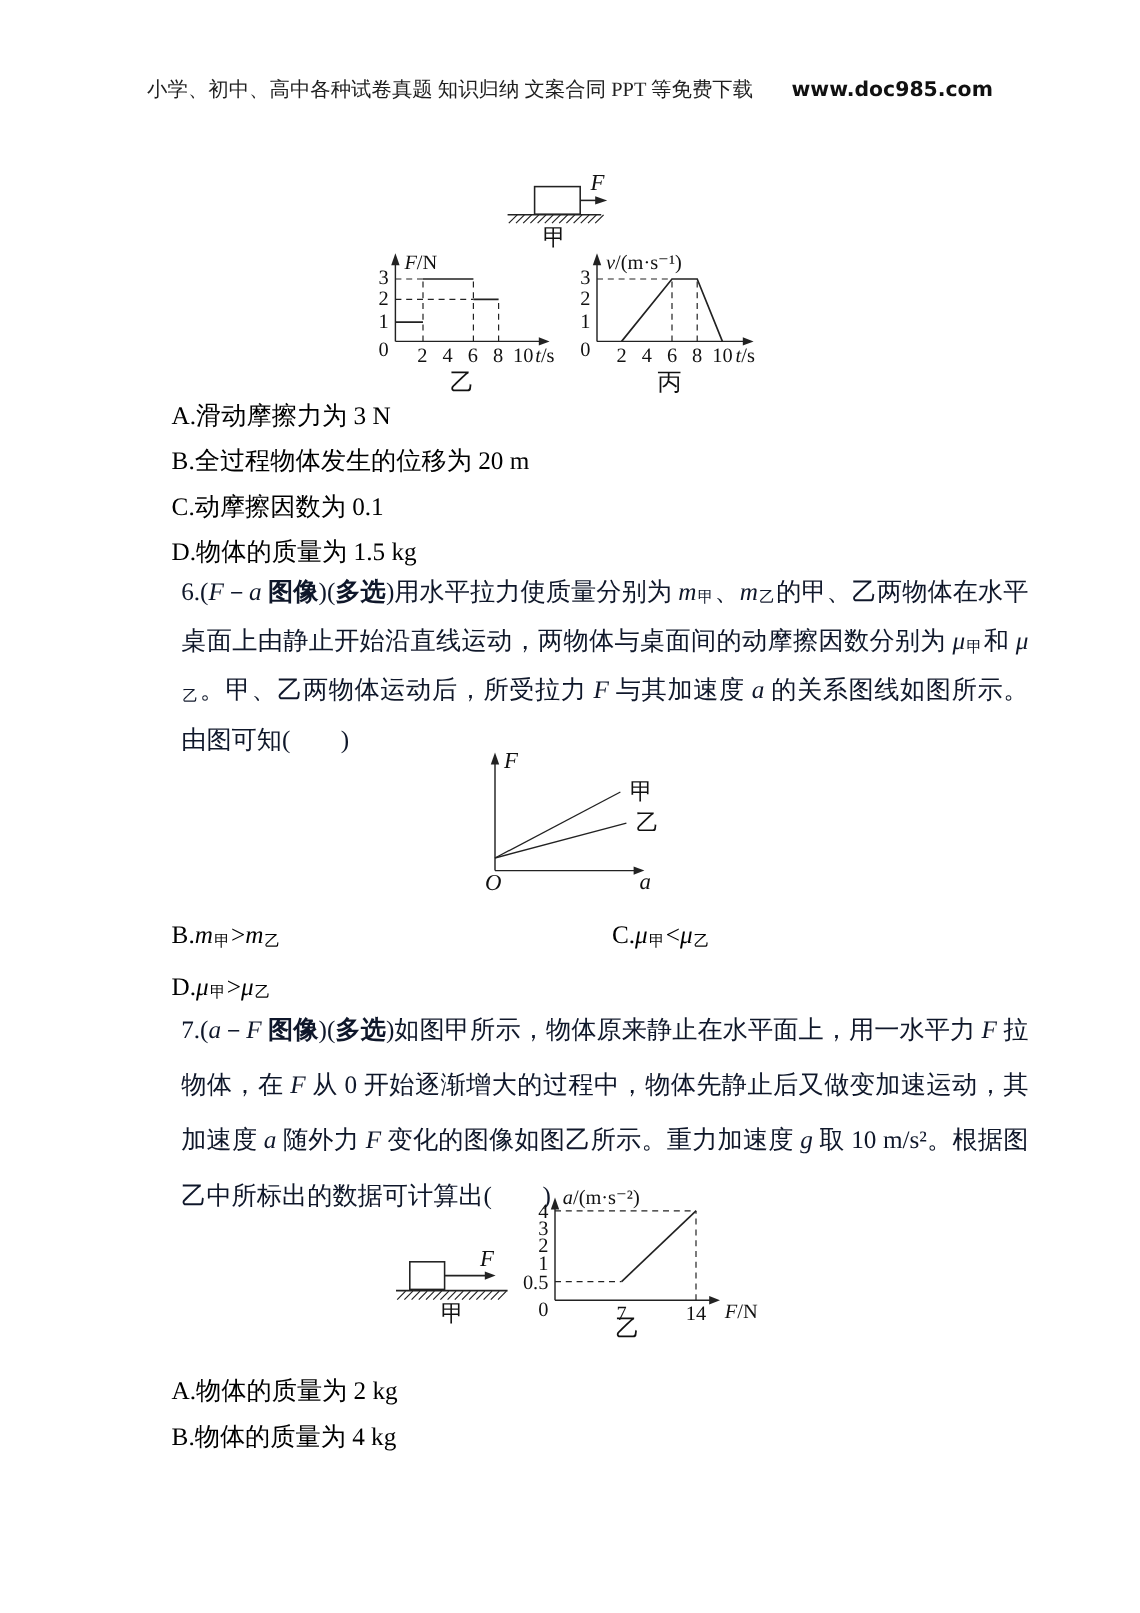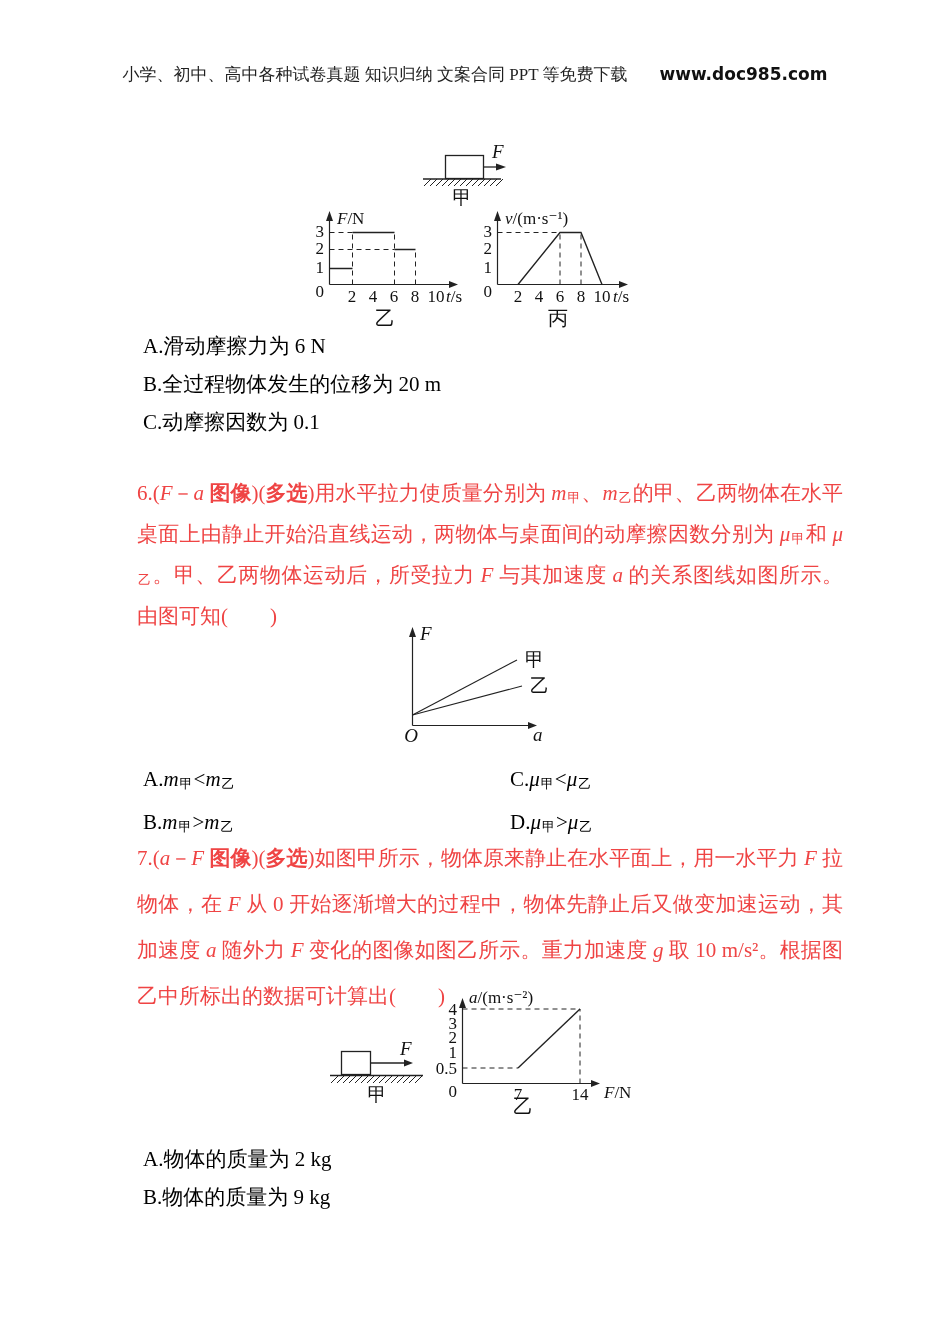--- a/index.html
+++ b/index.html
@@ -11,22 +11,22 @@
   }
   .header {
     position:absolute; top:63px; left:0; width:100%; text-align:center;
     font-size:17px; color:#1f1f1f; white-space:nowrap;
   }
   .header .url {
     font-family:"DejaVu Sans","Liberation Sans",sans-serif;
     font-weight:700; margin-left:32px; color:#111; font-size:17px;
   }
   .para {
-    position:absolute; left:137px; width:706px; font-size:21px;
-    text-align:justify; color:#ef4444;
+    position:absolute; left:151px; width:706px; font-size:21px;
+    text-align:justify; color:#0f172a;
   }
   #q6-text { top:475px; line-height:37px; }
   #q7-text { top:835px; line-height:46px; }
   .opt-list { position:absolute; left:143px; font-size:21px; }
   .opt { line-height:38px; white-space:nowrap; }
   #q5-options { top:327px; }
   #q6-options { top:760px; width:700px; display:grid; grid-template-columns:367px 1fr; }
   #q7-options { top:1140px; }
   .run-b { font-weight:700; }
   .run-i { font-style:italic; }
@@ -96,23 +96,24 @@
       <text x="249" y="177" font-size="17" text-anchor="middle">4</text>
       <text x="270" y="177" font-size="17" text-anchor="middle">6</text>
       <text x="291" y="177" font-size="17" text-anchor="middle">8</text>
       <text x="312" y="177" font-size="17" text-anchor="middle">10</text>
       <text x="323" y="177" font-size="17"><tspan font-style="italic">t</tspan><tspan>/s</tspan></text>
       <text x="268" y="200" font-size="20" text-anchor="middle">丙</text>
     </g>
   </svg>
 
   <div class="opt-list" id="q5-options">
-    <div class="opt">A.滑动摩擦力为 6 N</div>
+    <div class="opt">A.滑动摩擦力为 3 N</div>
     <div class="opt">B.全过程物体发生的位移为 20 m</div>
     <div class="opt">C.动摩擦因数为 0.1</div>
+    <div class="opt">D.物体的质量为 1.5 kg</div>
   </div>
 
   <div class="para" id="q6-text"><span>6.(</span><span class="run-i">F</span><span>－</span><span class="run-i">a</span><span> </span><span class="run-b">图像</span><span>)(</span><span class="run-b">多选</span><span>)用水平拉力使质量分别为 </span><span class="run-i">m</span><span class="run-sub">甲</span><span>、</span><span class="run-i">m</span><span class="run-sub">乙</span><span>的甲、乙两物体在水平桌面上由静止开始沿直线运动，两物体与桌面间的动摩擦因数分别为 </span><span class="run-i">μ</span><span class="run-sub">甲</span><span>和 </span><span class="run-i">μ</span><span class="run-sub">乙</span><span>。甲、乙两物体运动后，所受拉力 </span><span class="run-i">F</span><span> 与其加速度 </span><span class="run-i">a</span><span> 的关系图线如图所示。由图可知(　　)</span></div>
 
   <svg class="fig" style="left:385px;top:618px" width="220" height="140" viewBox="0 0 220 140">
     <g stroke="#222" stroke-width="1.2" fill="none">
       <line x1="27.5" y1="107.5" x2="27.5" y2="16"></line>
       <line x1="27.5" y1="107.5" x2="146" y2="107.5"></line>
       <line x1="27.5" y1="97" x2="132" y2="42" stroke-width="1.1"></line>
       <line x1="27.5" y1="97" x2="137" y2="68" stroke-width="1.1"></line>
@@ -120,23 +121,22 @@
     <polygon points="27.5,9 24,19 31,19" fill="#222"></polygon>
     <polygon points="152,107.5 143,104 143,111" fill="#222"></polygon>
     <text x="35" y="22" font-size="19" font-style="italic">F</text>
     <text x="26" y="124" font-size="19" font-style="italic" text-anchor="middle">O</text>
     <text x="148" y="123" font-size="19" font-style="italic">a</text>
     <text x="140" y="48" font-size="19">甲</text>
     <text x="145" y="74" font-size="19">乙</text>
   </svg>
 
   <div class="opt-list" id="q6-options">
-    <div class="opt"><span>A.</span><span class="run-i">m</span><span class="run-sub">甲</span><span>&lt;</span><span class="run-i">m</span><span class="run-sub">乙</span></div>
+    <div class="opt"><span>B.</span><span class="run-i">m</span><span class="run-sub">甲</span><span>&gt;</span><span class="run-i">m</span><span class="run-sub">乙</span></div>
     <div class="opt"><span>C.</span><span class="run-i">μ</span><span class="run-sub">甲</span><span>&lt;</span><span class="run-i">μ</span><span class="run-sub">乙</span></div>
-    <div class="opt"><span>B.</span><span class="run-i">m</span><span class="run-sub">甲</span><span>&gt;</span><span class="run-i">m</span><span class="run-sub">乙</span></div>
     <div class="opt"><span>D.</span><span class="run-i">μ</span><span class="run-sub">甲</span><span>&gt;</span><span class="run-i">μ</span><span class="run-sub">乙</span></div>
   </div>
 
   <div class="para" id="q7-text"><span>7.(</span><span class="run-i">a</span><span>－</span><span class="run-i">F</span><span> </span><span class="run-b">图像</span><span>)(</span><span class="run-b">多选</span><span>)如图甲所示，物体原来静止在水平面上，用一水平力 </span><span class="run-i">F</span><span> 拉物体，在 </span><span class="run-i">F</span><span> 从 0 开始逐渐增大的过程中，物体先静止后又做变加速运动，其加速度 </span><span class="run-i">a</span><span> 随外力 </span><span class="run-i">F</span><span> 变化的图像如图乙所示。重力加速度 </span><span class="run-i">g</span><span> 取 10 m/s²。根据图乙中所标出的数据可计算出(　　)</span></div>
 
   <svg class="fig" style="left:310px;top:985px" width="340" height="132" viewBox="0 0 340 132">
 
     <g stroke="#222" fill="none" stroke-width="1.3">
       <rect x="31.5" y="66.5" width="29" height="23"></rect>
       <line x1="20" y1="90.5" x2="113" y2="90.5"></line>
@@ -165,16 +165,16 @@
       <text x="147" y="112" font-size="17" text-anchor="end">0</text>
       <text x="208" y="115" font-size="17" text-anchor="middle">7</text>
       <text x="270" y="115" font-size="17" text-anchor="middle">14</text>
       <text x="294" y="113" font-size="17"><tspan font-style="italic">F</tspan><tspan>/N</tspan></text>
       <text x="213" y="128" font-size="20" text-anchor="middle">乙</text>
     </g>
   </svg>
 
   <div class="opt-list" id="q7-options">
     <div class="opt">A.物体的质量为 2 kg</div>
-    <div class="opt">B.物体的质量为 9 kg</div>
+    <div class="opt">B.物体的质量为 4 kg</div>
   </div>
 
 </div>
 
 </body></html>

